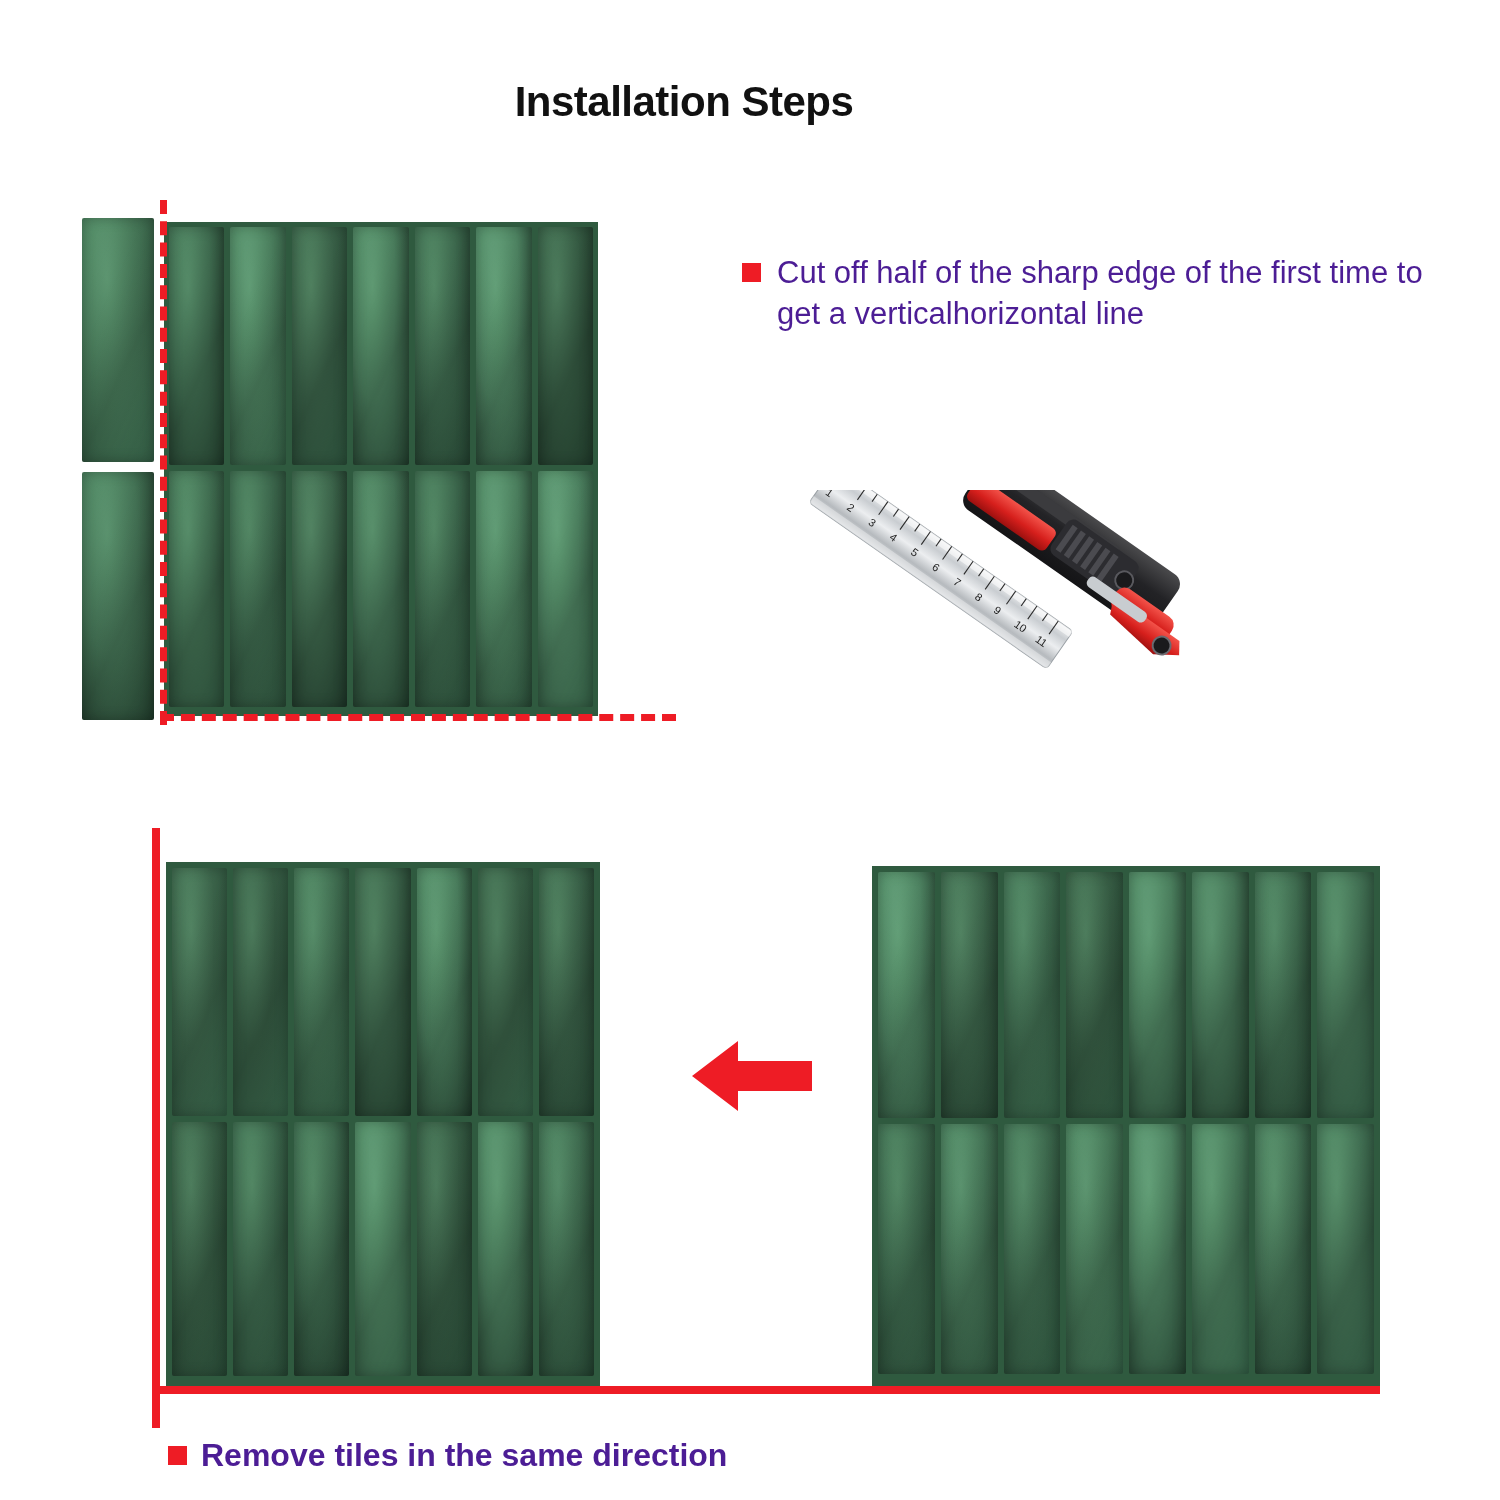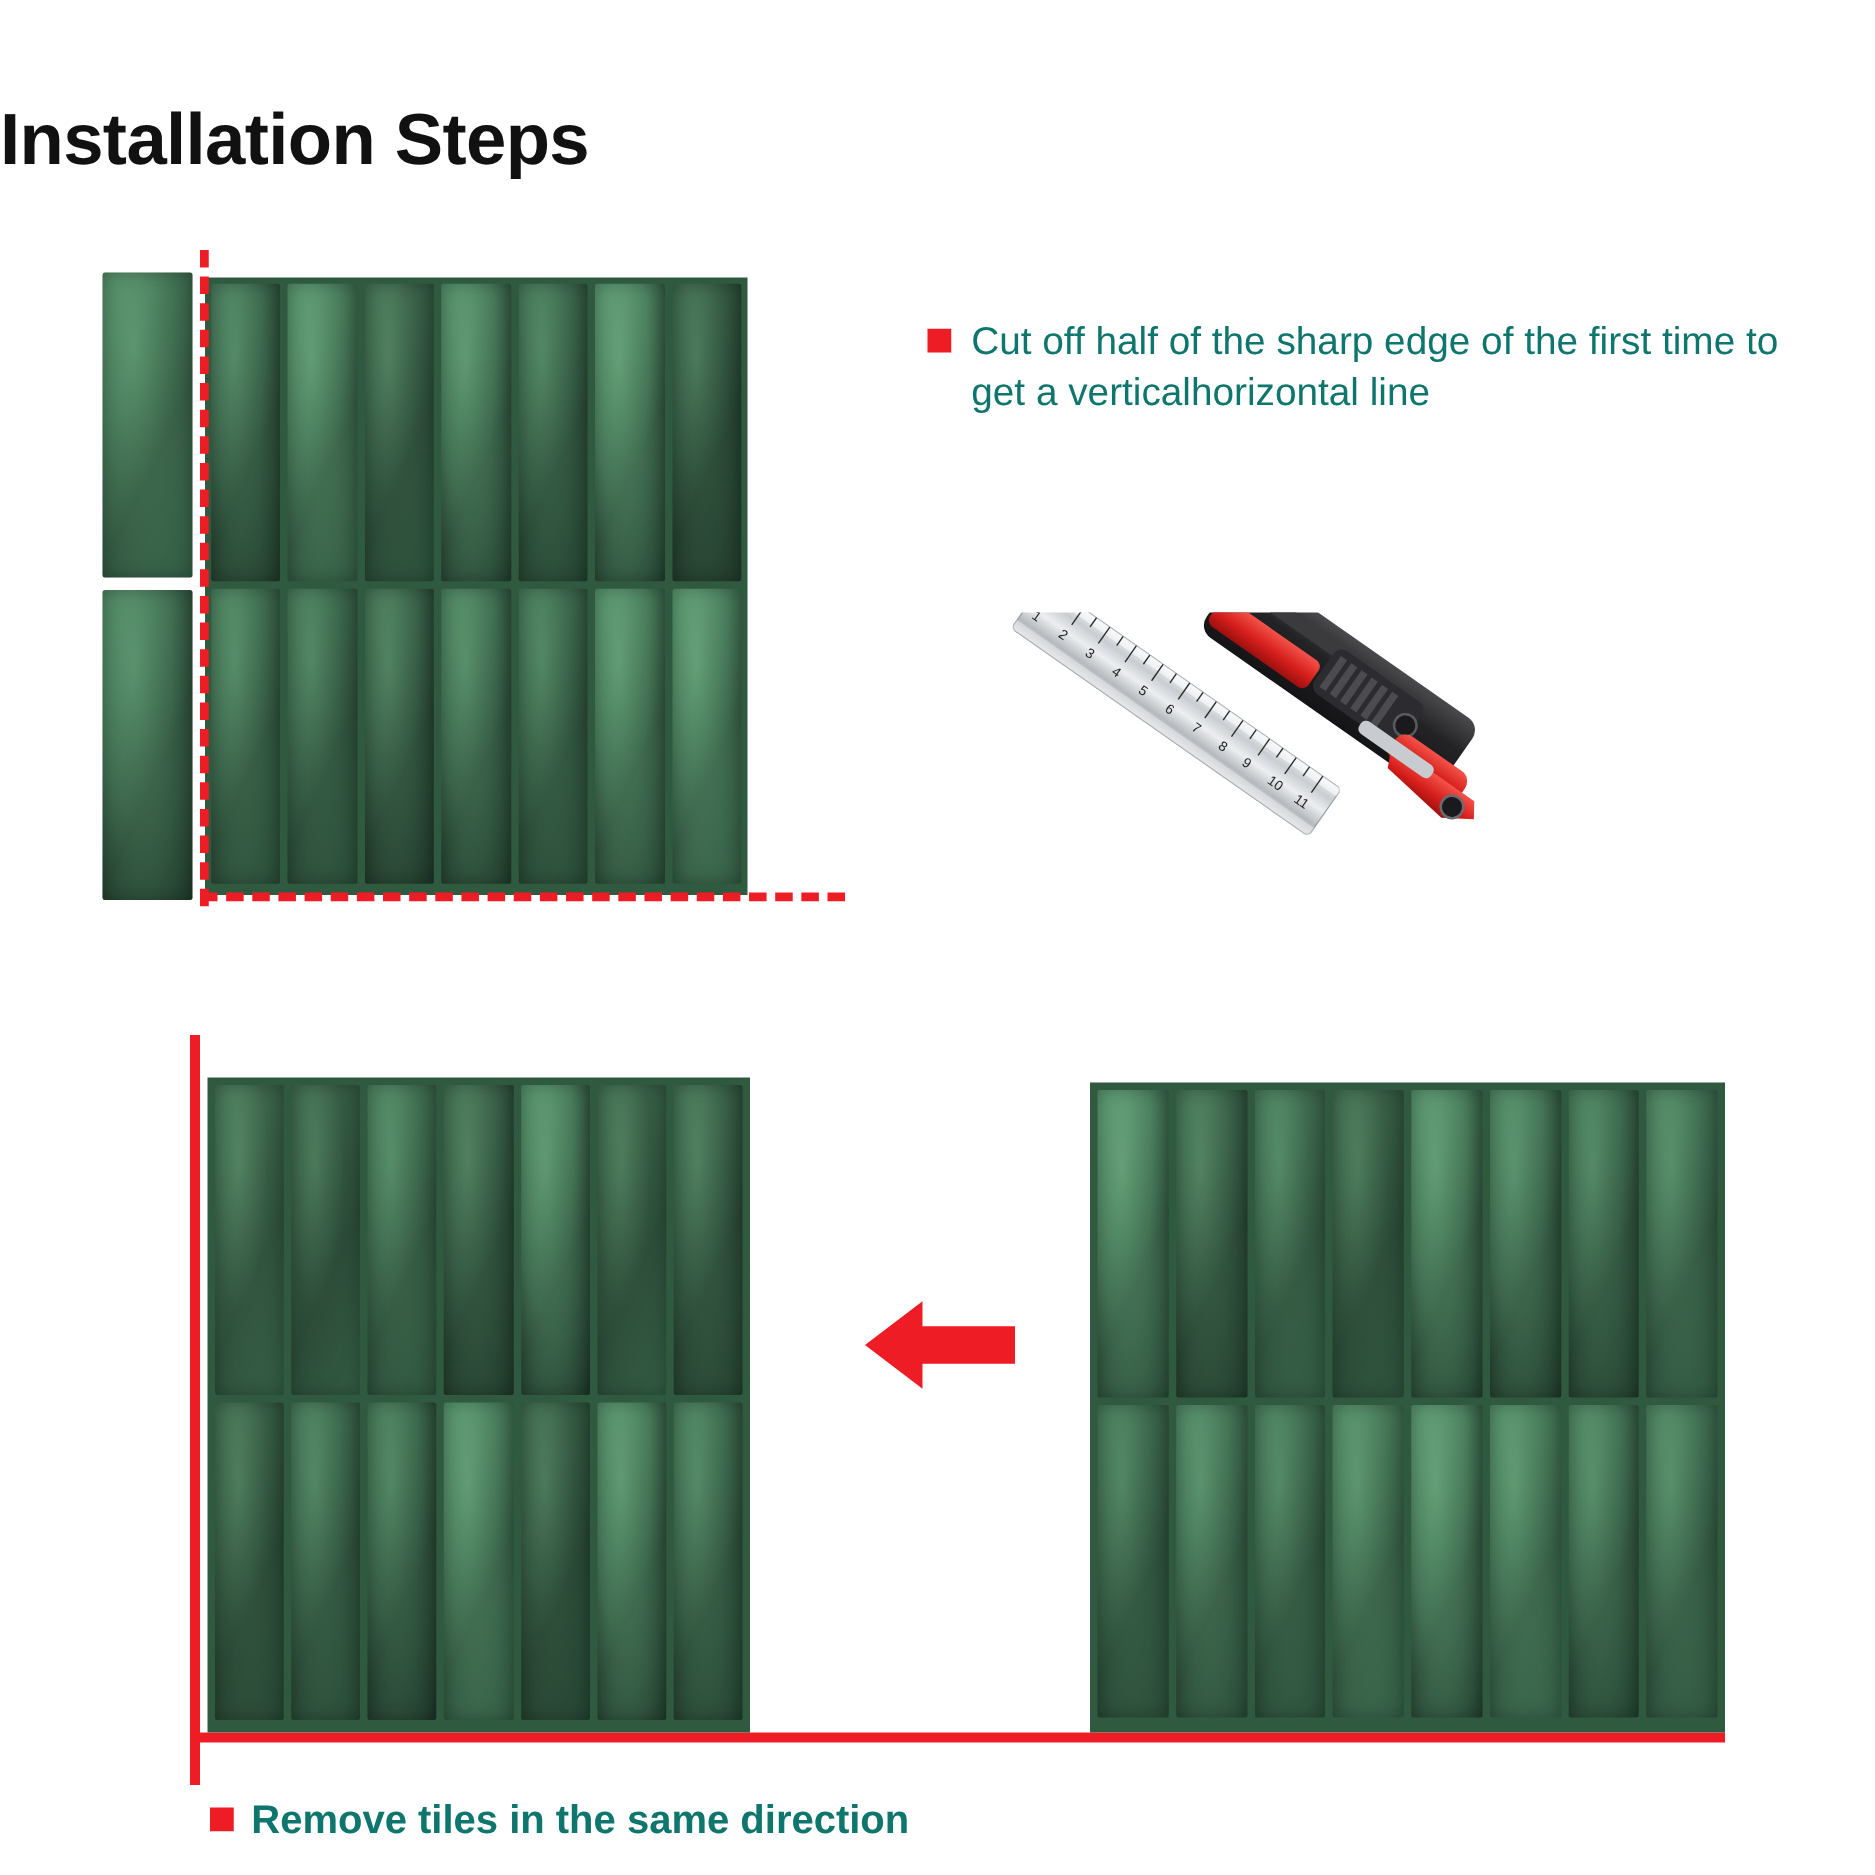--- a/index.html
+++ b/index.html
@@ -14,22 +14,22 @@
     font-family: "Liberation Sans", sans-serif;
     overflow: hidden;
   }
 
   
   #page-title {
     position: absolute;
     top: 78px;
     left: 0;
     width: 1368px;
-    text-align: left;
-    font-size: 58px;
+    text-align: center;
+    font-size: 42px;
     font-weight: bold;
     color: #111111;
     letter-spacing: -0.5px;
   }
 
   
   #bullets {
     position: absolute;
     left: 742px;
     top: 252px;
@@ -44,21 +44,21 @@
     width: 19px;
     height: 19px;
     background: #ee1c25;
     flex: 0 0 19px;
     margin-top: 11px;
     margin-right: 16px;
   }
   .bullet-text {
     font-size: 31px;
     line-height: 1.33;
-    color: #0f766e;
+    color: #4c1d95;
   }
 
   
   .tile-panel {
     position: absolute;
     background: #2f5a3f;
   }
   .tile {
     position: absolute;
     border-radius: 2px;

